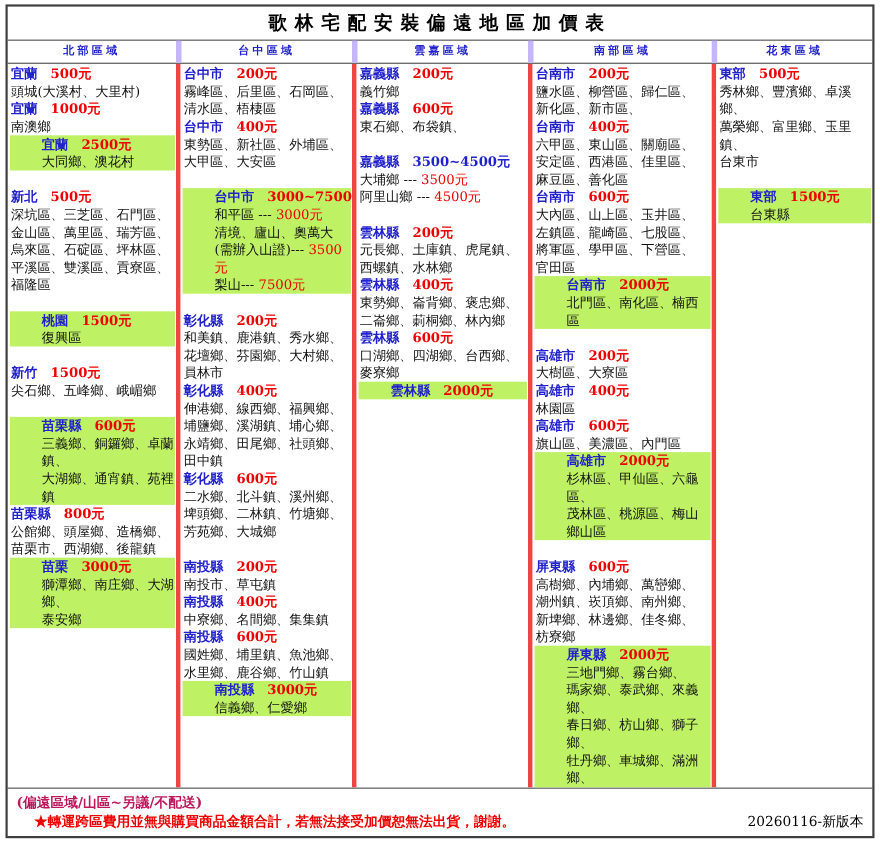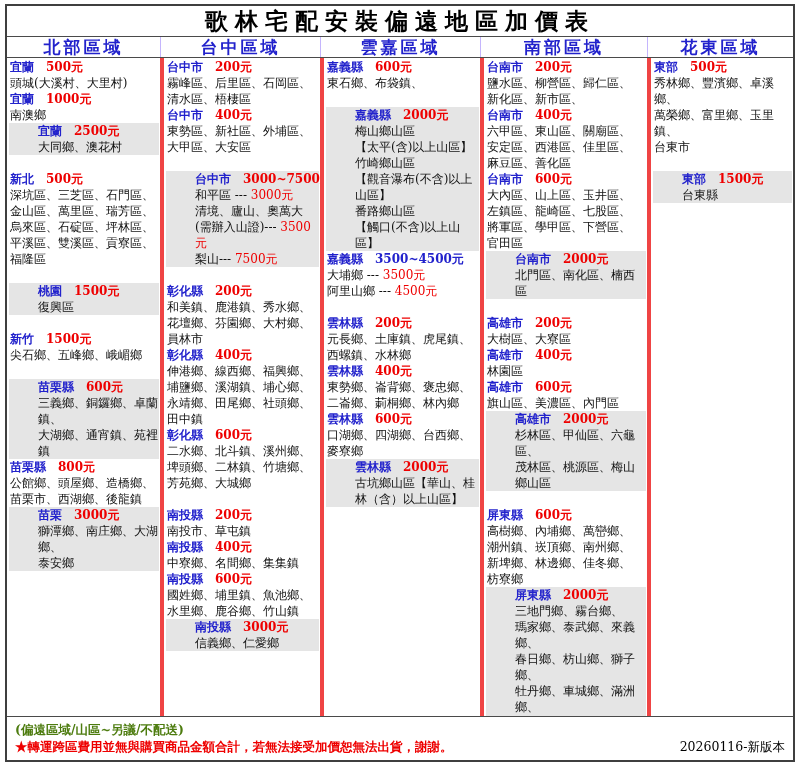--- a/index.html
+++ b/index.html
@@ -1,40 +1,40 @@
 <!DOCTYPE html>
 <html><head>
 <meta charset="utf-8">
 <style>
   html,body{margin:0;padding:0;background:#ffffff;}
   body{width:800px;height:776px;overflow:hidden;
        font-family:"DejaVu Serif","Liberation Serif",serif;color:#111;}
   .tbl{position:absolute;left:5px;top:4px;width:786px;border:2px solid #3f3f3f;background:#fff;}
   .title-row{height:30px;line-height:30px;text-align:center;font-weight:bold;
-             font-size:23px;letter-spacing:7px;color:#000;border-bottom:1px solid #4a4a4a;}
+             font-size:17px;letter-spacing:7px;color:#000;border-bottom:1px solid #4a4a4a;}
   .hdr-row{display:flex;border-bottom:1px solid #4a4a4a;}
   .hdr-cell{box-sizing:border-box;height:20px;line-height:20px;text-align:center;
-            font-size:17px;font-weight:bold;letter-spacing:3px;color:#2222cc;}
-  .hdr-cell + .hdr-cell{border-left:1px solid #c4b5fd;}
+            font-size:10px;font-weight:bold;letter-spacing:3px;color:#2222cc;}
+  .hdr-cell + .hdr-cell{border-left:5px solid #c4b5fd;}
   .body-row{display:flex;height:658px;overflow:hidden;}
   .col{box-sizing:border-box;padding:1px 1px 0 2px;overflow:hidden;}
   .col + .col{border-left:4px solid #ef4444;}
   .w1{width:153px;} .w2{width:160px;} .w3{width:160px;} .w4{width:167px;} .w5{flex:1;}
   .block{padding:0 1px;}
-  .block.cream{background:#e5e5e5;padding-left:29px;}
+  .block.cream{background:#bef264;padding-left:29px;}
   .bhead{font-size:12px;font-weight:bold;line-height:16px;white-space:nowrap;}
   .bhead .county{margin-right:12px;}
   .bline{font-size:12px;line-height:16px;}
   .spacer{height:16px;}
   .c-blue{color:#2222cc;} .c-red{color:#ee0000;} .c-black{color:#111;}
   .footer{border-top:1px solid #4a4a4a;padding:4px 8px 5px 8px;font-size:12.5px;
           font-weight:bold;line-height:17px;}
   .f-line1{color:#2222cc;}
-  .f-line2{color:#4d7c0f;}
-  .f-line3{color:#ee0000;display:flex;justify-content:space-between;align-items:flex-end;}
+  .f-line2{color:#be185d;}
+  .f-line3{color:#ee0000;display:flex;justify-content:space-between;align-items:flex-end;margin-left:16px;}
   .f-version{color:#000;font-weight:normal;font-size:12.5px;}
 </style>
 </head>
 <body>
 
 <div class="tbl">
   <div class="title-row">歌林宅配安裝偏遠地區加價表</div>
   <div class="hdr-row">
     <div class="hdr-cell w1">北部區域</div>
     <div class="hdr-cell w2">台中區域</div>
@@ -144,33 +144,28 @@
           <div class="bline"><span class="c-black">國姓鄉、埔里鎮、魚池鄉、</span></div>
           <div class="bline"><span class="c-black">水里鄉、鹿谷鄉、竹山鎮</span></div>
         </div>
         <div class="block cream">
           <div class="bhead"><span class="county c-blue">南投縣</span><span class="c-red">3000元</span></div>
           <div class="bline"><span class="c-black">信義鄉、仁愛鄉</span></div>
         </div>
       </div>
       <div class="col w3">
         <div class="block">
+          <div class="bhead"><span class="county c-blue">嘉義縣</span><span class="c-red">200元</span></div>
+          <div class="bline"><span class="c-black">義竹鄉</span></div>
+        </div>
+        <div class="block">
           <div class="bhead"><span class="county c-blue">嘉義縣</span><span class="c-red">600元</span></div>
           <div class="bline"><span class="c-black">東石鄉、布袋鎮、</span></div>
         </div>
         <div class="spacer"></div>
-        <div class="block cream">
-          <div class="bhead"><span class="county c-blue">嘉義縣</span><span class="c-red">2000元</span></div>
-          <div class="bline"><span class="c-black">梅山鄉山區</span></div>
-          <div class="bline"><span class="c-black">【太平(含)以上山區】</span></div>
-          <div class="bline"><span class="c-black">竹崎鄉山區</span></div>
-          <div class="bline"><span class="c-black">【觀音瀑布(不含)以上山區】</span></div>
-          <div class="bline"><span class="c-black">番路鄉山區</span></div>
-          <div class="bline"><span class="c-black">【觸口(不含)以上山區】</span></div>
-        </div>
         <div class="block">
           <div class="bhead"><span class="county c-blue">嘉義縣</span><span class="c-blue">3500~4500元</span></div>
           <div class="bline"><span class="c-black">大埔鄉 --- </span><span class="c-red">3500元</span></div>
           <div class="bline"><span class="c-black">阿里山鄉 --- </span><span class="c-red">4500元</span></div>
         </div>
         <div class="spacer"></div>
         <div class="block">
           <div class="bhead"><span class="county c-blue">雲林縣</span><span class="c-red">200元</span></div>
           <div class="bline"><span class="c-black">元長鄉、土庫鎮、虎尾鎮、</span></div>
           <div class="bline"><span class="c-black">西螺鎮、水林鄉</span></div>
@@ -180,21 +175,20 @@
           <div class="bline"><span class="c-black">東勢鄉、崙背鄉、褒忠鄉、</span></div>
           <div class="bline"><span class="c-black">二崙鄉、莿桐鄉、林內鄉</span></div>
         </div>
         <div class="block">
           <div class="bhead"><span class="county c-blue">雲林縣</span><span class="c-red">600元</span></div>
           <div class="bline"><span class="c-black">口湖鄉、四湖鄉、台西鄉、</span></div>
           <div class="bline"><span class="c-black">麥寮鄉</span></div>
         </div>
         <div class="block cream">
           <div class="bhead"><span class="county c-blue">雲林縣</span><span class="c-red">2000元</span></div>
-          <div class="bline"><span class="c-black">古坑鄉山區【華山、桂林（含）以上山區】</span></div>
         </div>
       </div>
       <div class="col w4">
         <div class="block">
           <div class="bhead"><span class="county c-blue">台南市</span><span class="c-red">200元</span></div>
           <div class="bline"><span class="c-black">鹽水區、柳營區、歸仁區、</span></div>
           <div class="bline"><span class="c-black">新化區、新市區、</span></div>
         </div>
         <div class="block">
           <div class="bhead"><span class="county c-blue">台南市</span><span class="c-red">400元</span></div>

